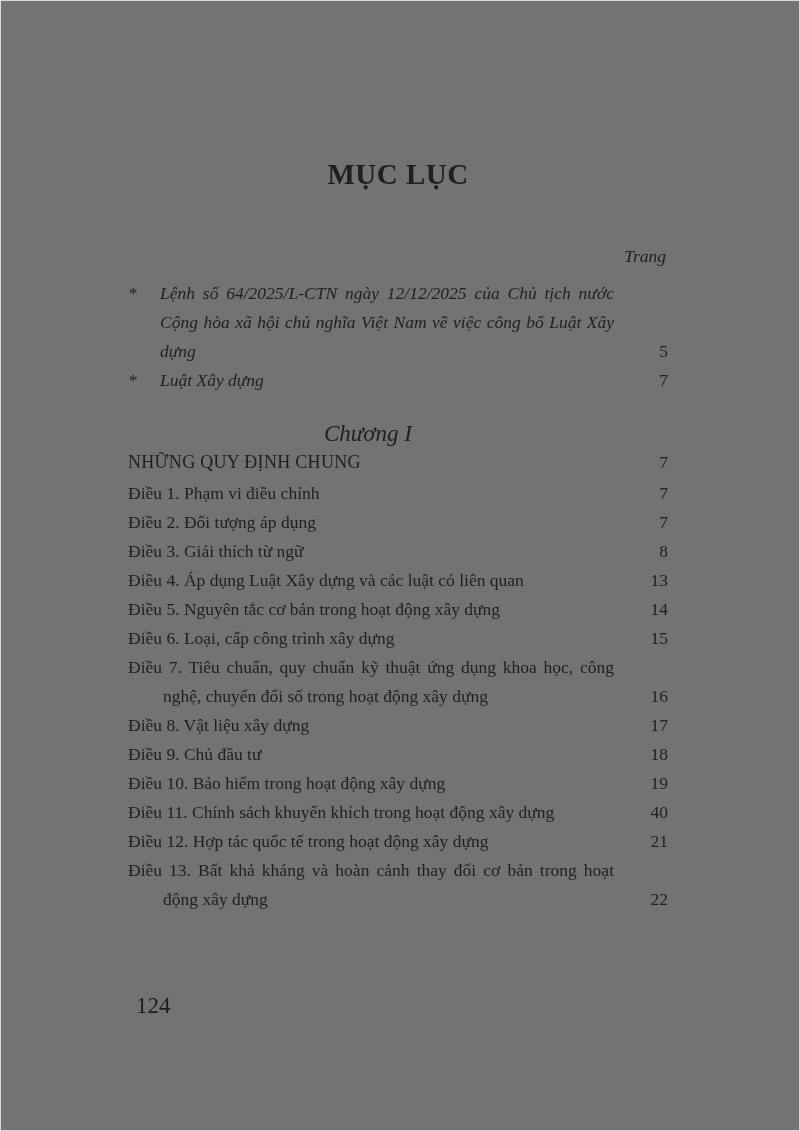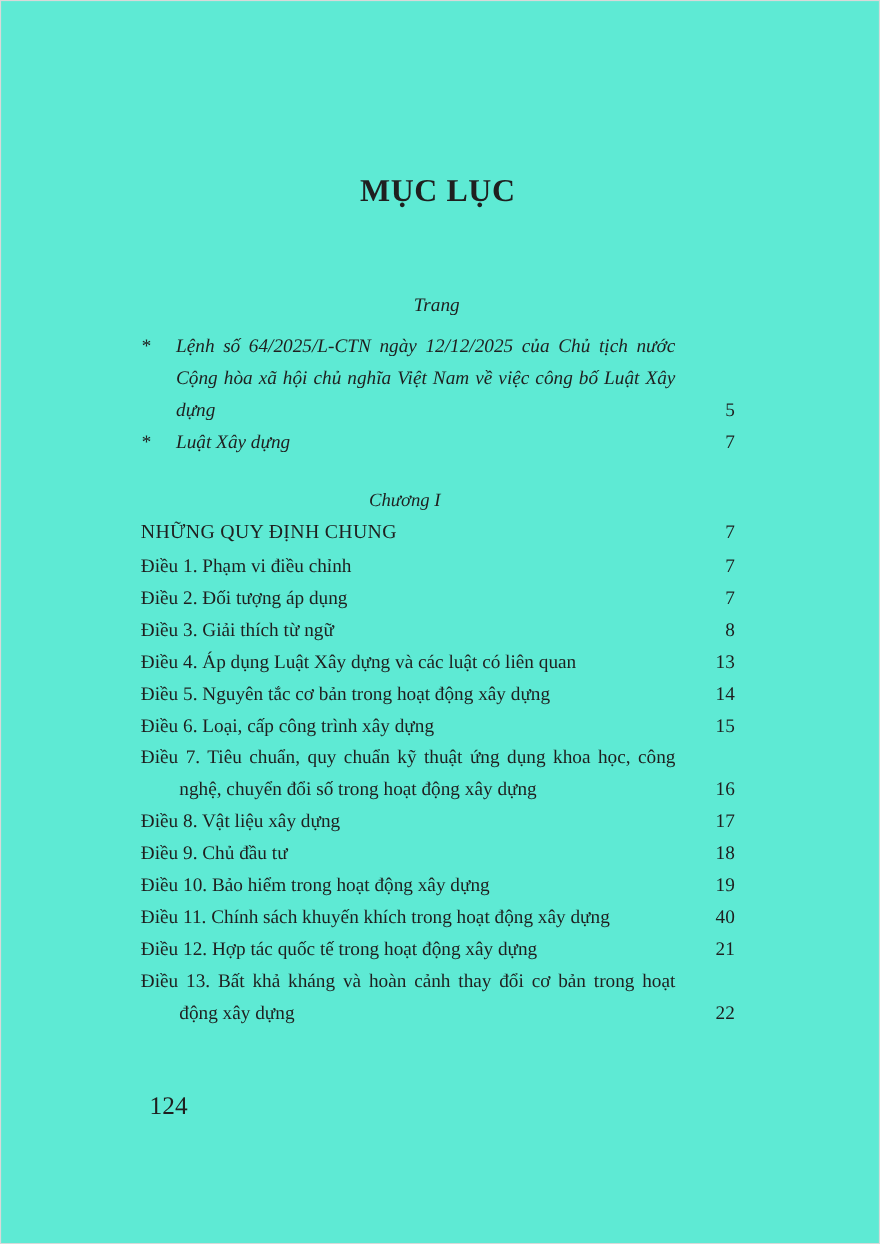--- a/index.html
+++ b/index.html
@@ -5,40 +5,40 @@
   * { margin: 0; padding: 0; box-sizing: border-box; }
   html, body { background: #ffffff; }
   body {
     font-family: "Liberation Serif", "DejaVu Serif", serif;
     color: #1f1f1f;
   }
   .page {
     position: relative;
     width: 800px;
     height: 1131px;
-    background: #5eead4;
+    background: #737373;
     border: 1px solid #d9d9d9;
     overflow: hidden;
   }
   .content {
     position: absolute;
     left: 127px;
     top: 156px;
     width: 540px;
   }
   .doc-title {
     text-align: center;
     font-size: 29px;
     font-weight: bold;
     letter-spacing: 0.5px;
     line-height: 34px;
   }
   .col-header {
-    margin-top: 73px;
-    text-align: center;
+    margin-top: 52px;
+    text-align: right;
     font-style: italic;
     font-size: 17.5px;
     line-height: 26px;
     padding-right: 2px;
   }
   .front-list { margin-top: 10px; }
   .front-item {
     display: flex;
     font-style: italic;
     font-size: 17.5px;
@@ -59,21 +59,21 @@
     font-style: normal;
     align-self: flex-end;
     font-size: 17.5px;
     line-height: 29px;
   }
   .chapter {
     margin-top: 24px;
   }
   .chapter-label {
     font-style: italic;
-    font-size: 17px;
+    font-size: 23px;
     line-height: 29px;
     text-align: center;
     padding-right: 60px;
   }
   .chapter-title-row {
     position: relative;
     line-height: 29px;
   }
   .chapter-title {
     display: block;

